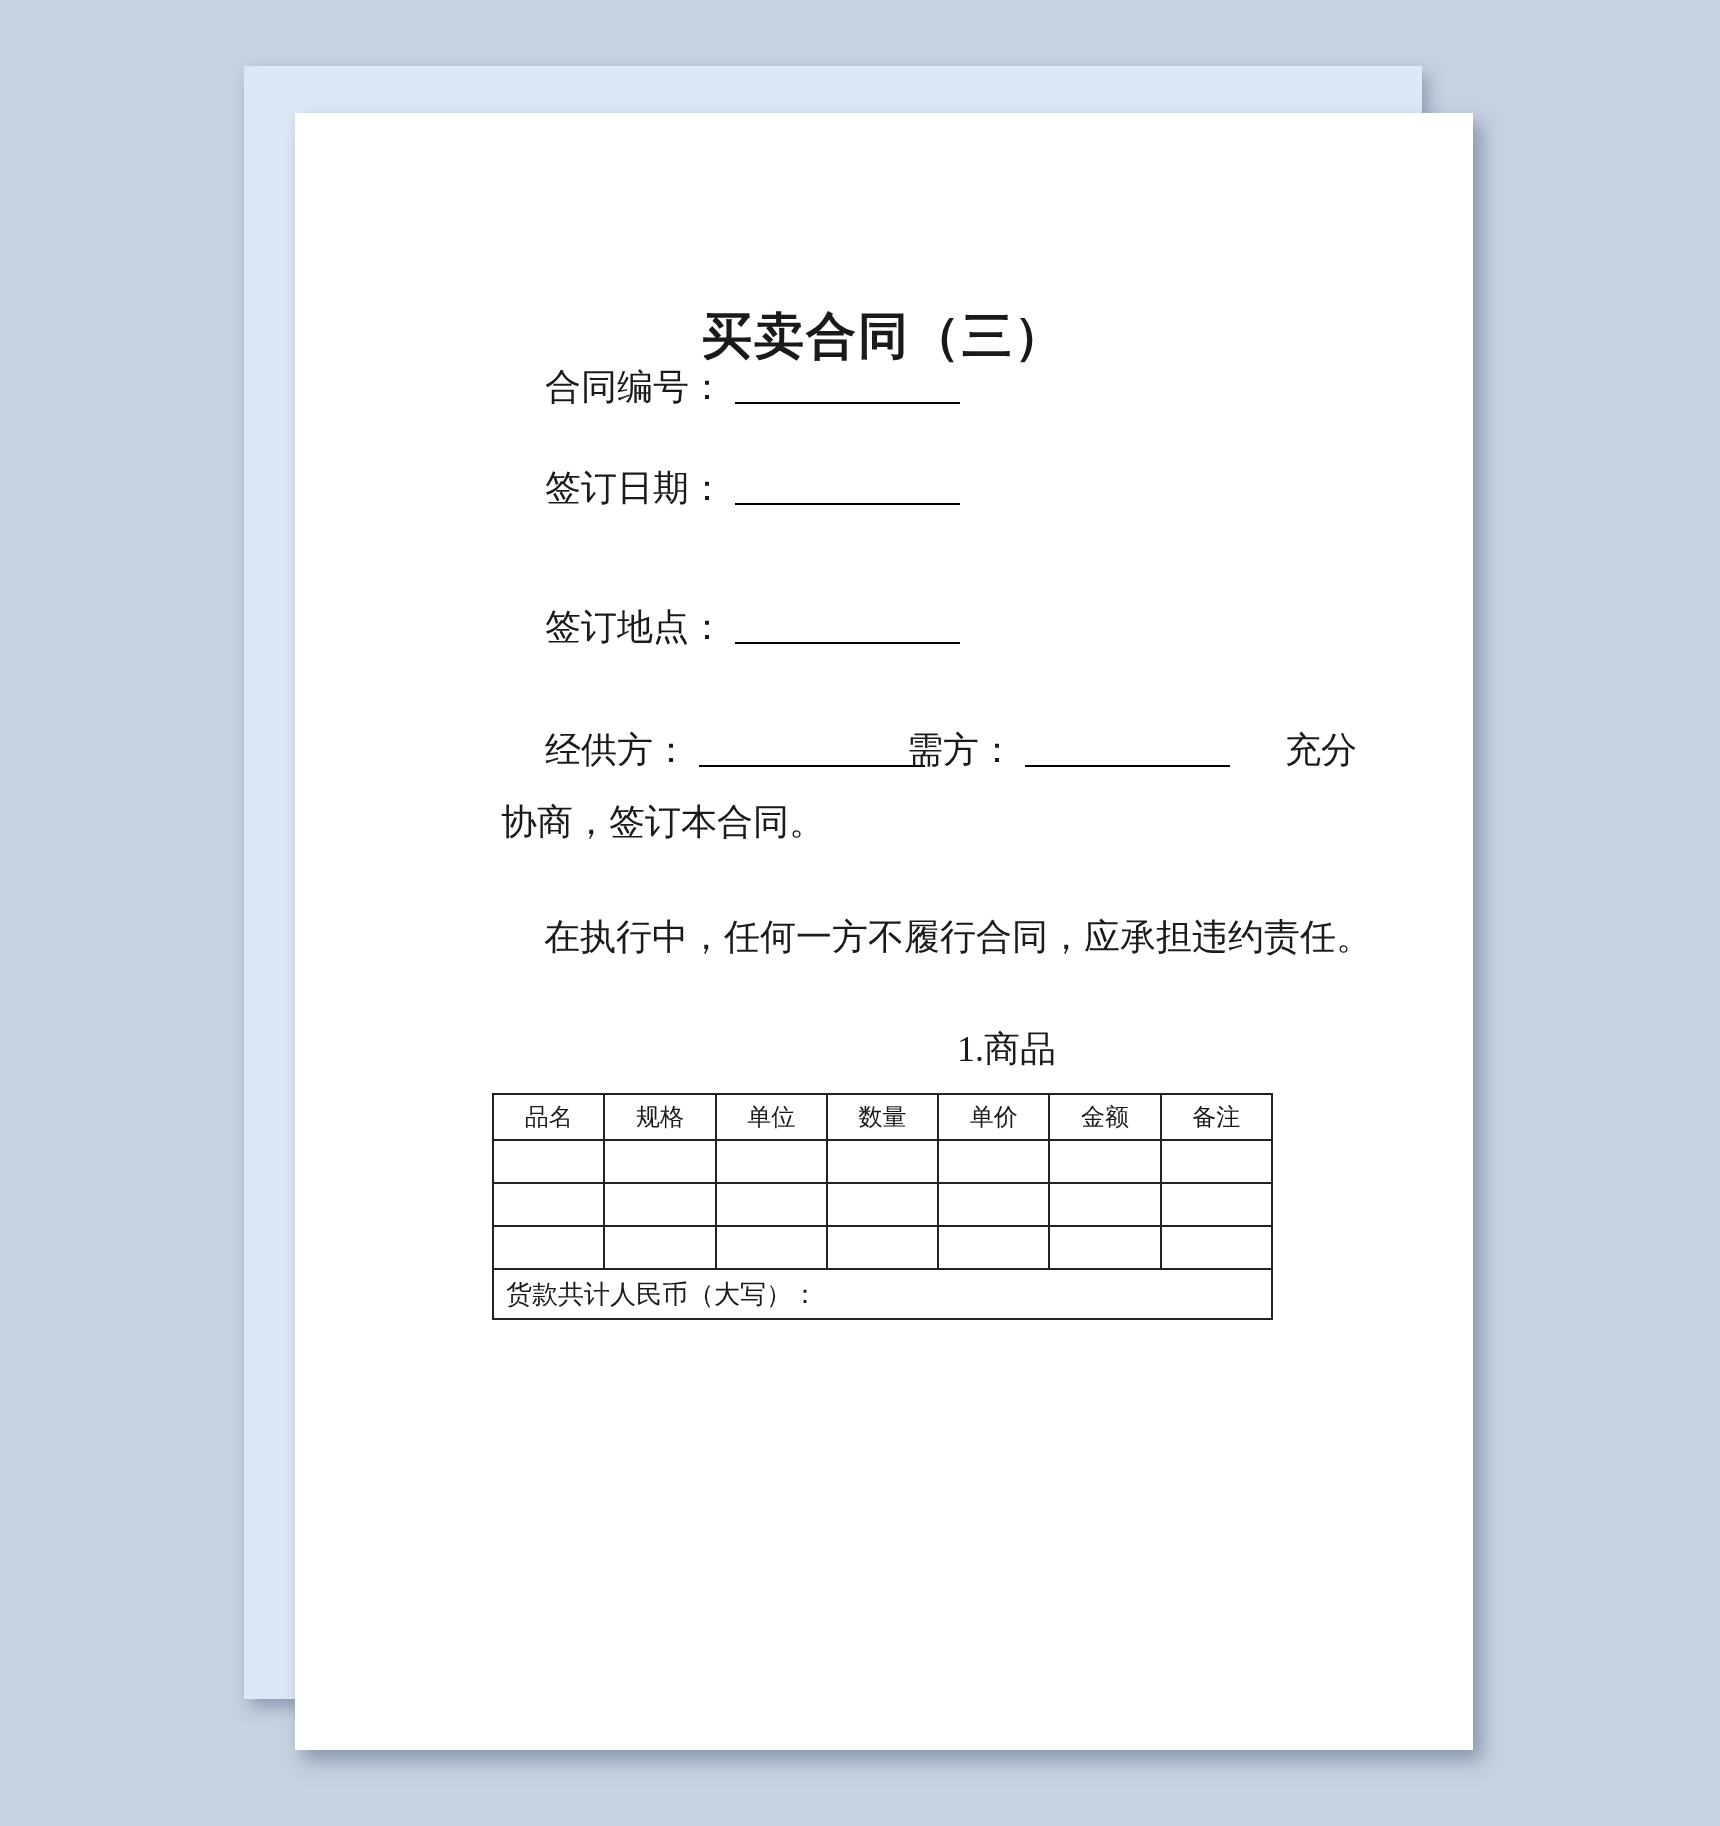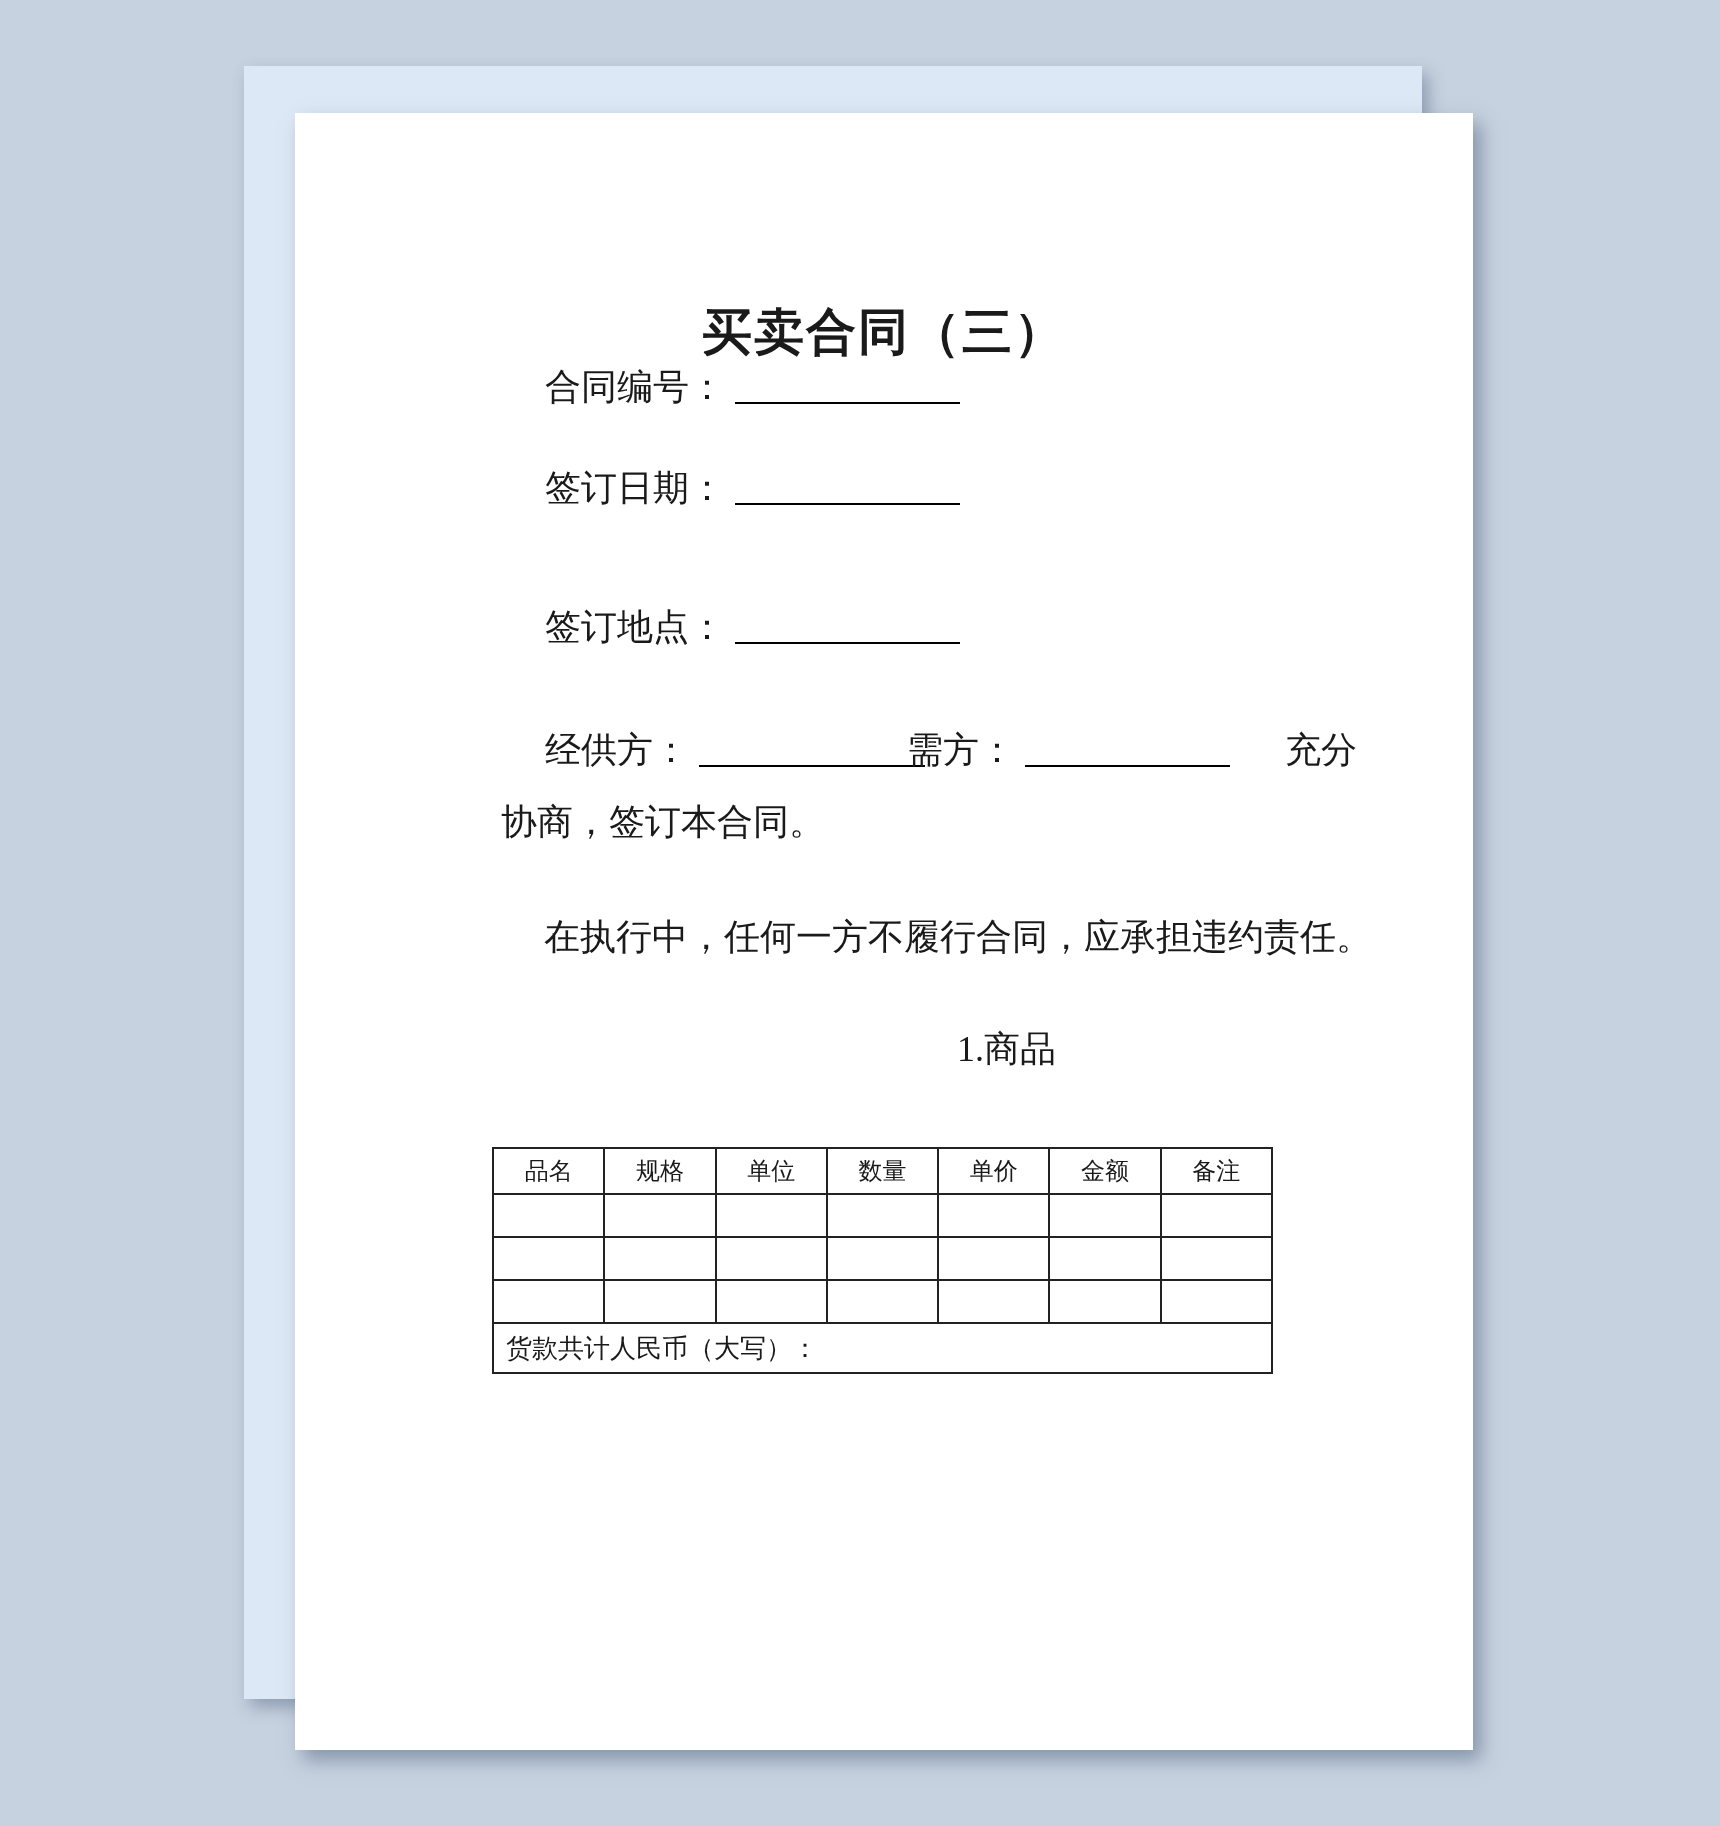--- a/index.html
+++ b/index.html
@@ -32,21 +32,21 @@
     height: 1637px;
     background: #ffffff;
     box-shadow: 8px 10px 18px rgba(70, 90, 120, 0.5);
   }
   .doc-title {
     position: absolute;
     top: 192px;
     left: 0;
     width: 100%;
     text-align: center;
-    font-family: Liberation Mono, monospace;
+    font-family: Liberation Sans, sans-serif;
     font-weight: 700;
     font-size: 50px;
     line-height: 62px;
     letter-spacing: 2px;
   }
   .line {
     position: absolute;
     left: 0;
     width: 100%;
     font-size: 36px;
@@ -74,21 +74,21 @@
   .fill-w205 { width: 205px; }
   .fill-w505 { width: 505px; }
   .row-continuation { top: 692px; }
   .row-continuation .txt { margin-left: 206px; }
   .row-breach { top: 807px; }
   .row-breach .txt { margin-left: 249px; font-family: Liberation Serif, serif; }
   .row-sec1 { top: 919px; text-align: center; }
   .row-sec1 .txt { margin-left: 245px; }
   .goods-table {
     position: absolute;
-    top: 1034px;
+    top: 980px;
     left: 197px;
     width: 781px;
     border-collapse: collapse;
     table-layout: fixed;
     font-size: 24px;
   }
   .goods-table th, .goods-table td {
     border: 2px solid #222;
     text-align: center;
     font-weight: 400;

